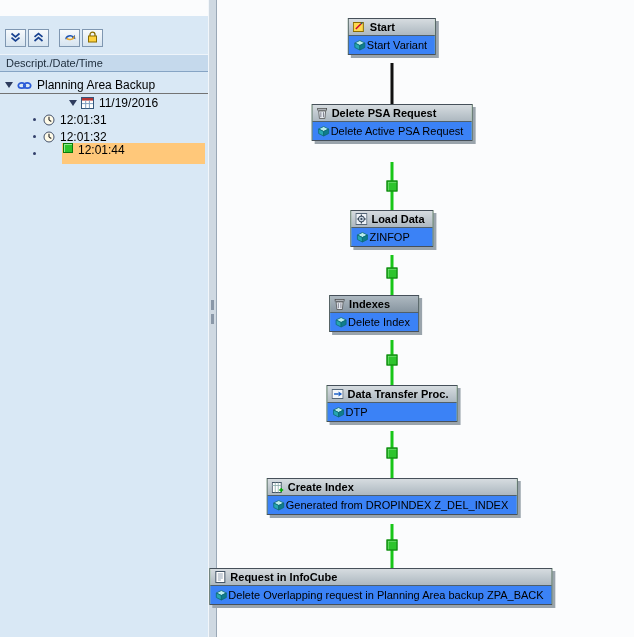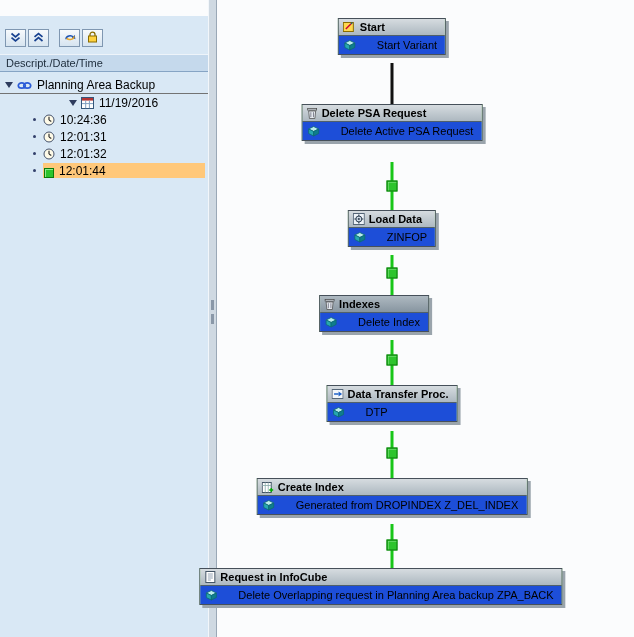--- a/index.html
+++ b/index.html
@@ -37,21 +37,21 @@
   .row-root { padding-left:5px; border-bottom:1px solid #737373; }
   .row-date { padding-left:19px;justify-content:center; }
   .row-time { padding-left:33px; }
   .expander {
     width:0; height:0; margin-right:4px;
     border-left:4px solid transparent; border-right:4px solid transparent;
     border-top:6px solid #2e3c5e;
   }
   .bullet { width:3px; height:3px; background:#33406b; border-radius:50%; margin-right:7px; }
   .status-green { width:10px; height:10px; background:#2cc42c; border:1px solid #0a7a0a; box-shadow:inset 1px 1px 0 #90e890; }
-  .sel-bg { display:flex; align-items:flex-end; flex:1; background:#ffc87a; height:15px; margin-right:3px; padding-left:1px; }
+  .sel-bg { display:flex; align-items:flex-start; flex:1; background:#ffc87a; height:21px; margin-right:3px; padding-left:1px;margin-left:19px; }
 
   
   .splitter {
     position:absolute; left:208px; top:0; width:9px; height:637px;
     background:#cfd9e2; border-left:1px solid #f2f6fa; border-right:1px solid #9aa8b6;
   }
   .grip { position:absolute; left:2px; top:300px; }
   .grip div { width:3px; height:10px; background:#8a98a8; margin-bottom:4px; }
 
   
@@ -62,21 +62,21 @@
     border:1px solid #46505a; white-space:nowrap;
     box-shadow:3px 3px 0 #9aa4ac;
     background:#c9f7bd;
   }
   .node-header {
     display:flex; align-items:center; gap:4px; padding:2px 8px 2px 4px;
     background:linear-gradient(#d6dce0,#adb8c0);
     border-bottom:1px solid #50606a; font-weight:bold;
   }
   .node-header.dark { background:linear-gradient(#aeb9c1,#8795a0); }
-  .node-body { display:flex; align-items:center; gap:20px; padding:3px 8px 3px 4px; background:#1d4ed8; }
+  .node-body { display:flex; align-items:center; gap:0; padding:3px 8px 3px 4px; background:#3b82f6; }
   .nicon { display:flex; align-items:center; }
 
   .n1 { left:175px; top:18px; }
   .n2 { left:175px; top:104px; }
   .n3 { left:175px; top:210px; }
   .n4 { left:157px; top:295px; }
   .n5 { left:175px; top:385px; }
   .n6 { left:175px; top:478px; }
   .n7 { left:164px; top:568px; }
 
@@ -156,30 +156,20 @@
         <span class="nicon">
           <svg width="13" height="13" viewBox="0 0 13 13">
               <rect x="0.5" y="1.5" width="12" height="11" fill="#fff" stroke="#35567a"></rect>
               <rect x="1" y="2" width="11" height="2.6" fill="#b43535"></rect>
               <path d="M1 7.6h11M4.7 4.6v7.6M8.4 4.6v7.6" stroke="#7f9fc0" stroke-width="1" fill="none"></path>
             </svg>
         </span>
         <span class="lbl">11/19/2016</span>
       </div>
 
-      <div class="tree-row row-time">
-        <span class="bullet"></span>
-        <span class="nicon">
-          <svg width="12" height="12" viewBox="0 0 12 12">
-              <circle cx="6" cy="6" r="5" fill="#fffbe8" stroke="#44516b"></circle>
-              <path d="M6 6V2.8M6 6l2.3 1.4" stroke="#333" stroke-width="1.2" fill="none"></path>
-            </svg>
-        </span>
-        <span class="lbl">10:24:36</span>
-      </div>
 
       <div class="tree-row row-time">
         <span class="bullet"></span>
         <span class="nicon">
           <svg width="12" height="12" viewBox="0 0 12 12">
               <circle cx="6" cy="6" r="5" fill="#fffbe8" stroke="#44516b"></circle>
               <path d="M6 6V2.8M6 6l2.3 1.4" stroke="#333" stroke-width="1.2" fill="none"></path>
             </svg>
         </span>
         <span class="lbl">12:01:31</span>

